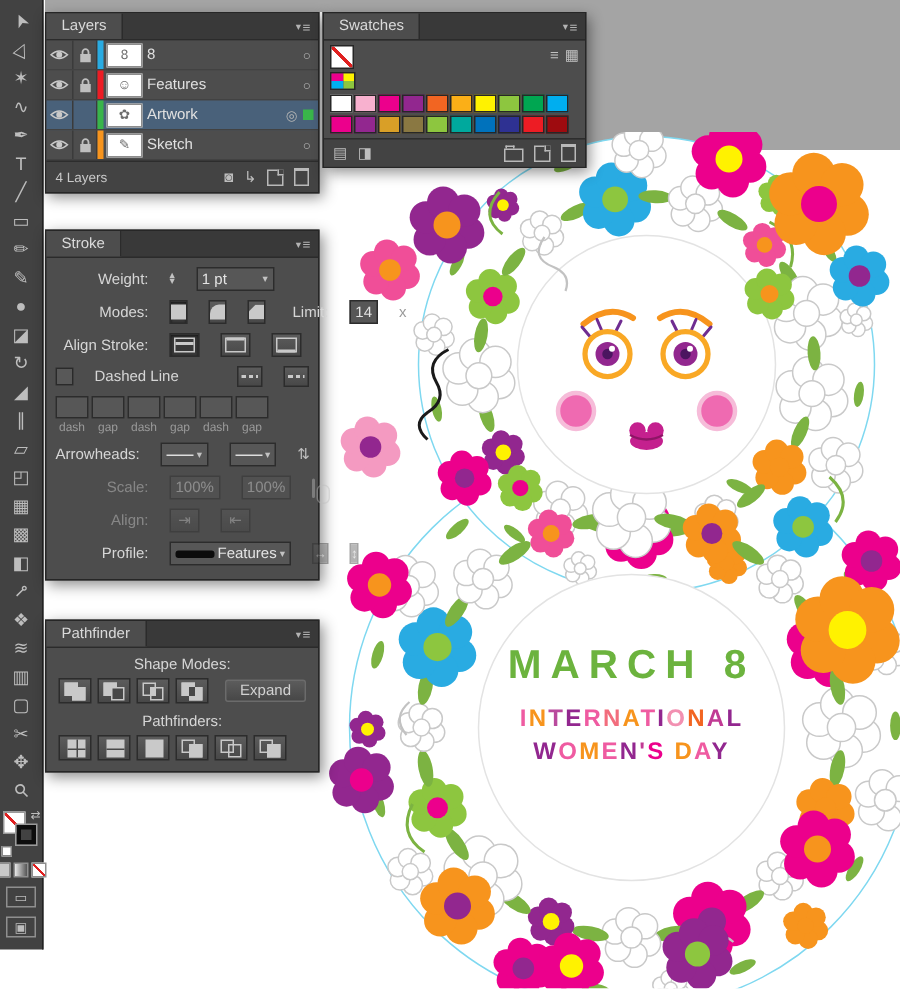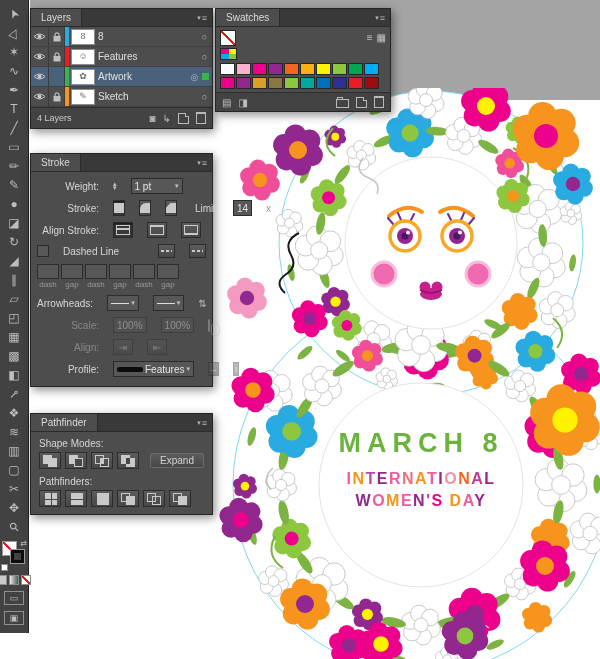--- a/index.html
+++ b/index.html
@@ -1115,21 +1115,21 @@
         <i>▾</i>
       </span>
     <span class="field" style="width:44px;">
         <b>1 pt</b>
         <i class="dd">▾</i>
       </span>
   </div>
 
 
   <div class="srow">
-    <span class="rlabel">Stroke:</span>
+    <span class="rlabel">Modes:</span>
     <span class="ibtn on">
         <span class="cor"></span>
       </span>
     <span class="ibtn">
         <span class="cor k2"></span>
       </span>
     <span class="ibtn">
         <span class="cor k3"></span>
       </span>
     <span class="inlabel" style="margin-left:4px;">Limit:</span>
@@ -1217,21 +1217,21 @@
         <span class="pbar"></span>
         <b>Features</b>
         <i class="dd">▾</i>
       </span>
     <span class="ibtn sm dis" style="color:#c9c9c9;font-size:9px;">↔</span>
     <span class="ibtn sm dis" style="color:#c9c9c9;font-size:9px;">↕</span>
   </div>
   <div style="height:3px;"></div>
 </div>
 
-<div class="panel" style="left:30px;top:413px;width:183px;">
+<div class="panel" style="left:30px;top:413px;width:183px;text-align:center;">
   <div class="phead">
     <div class="ptab">
         <span>Pathfinder</span>
       </div>
     <div class="pmenu">
         <span class="tri">▾</span>
         <span>≡</span>
       </div>
   </div>
   <div class="pflabel">Shape Modes:</div>

